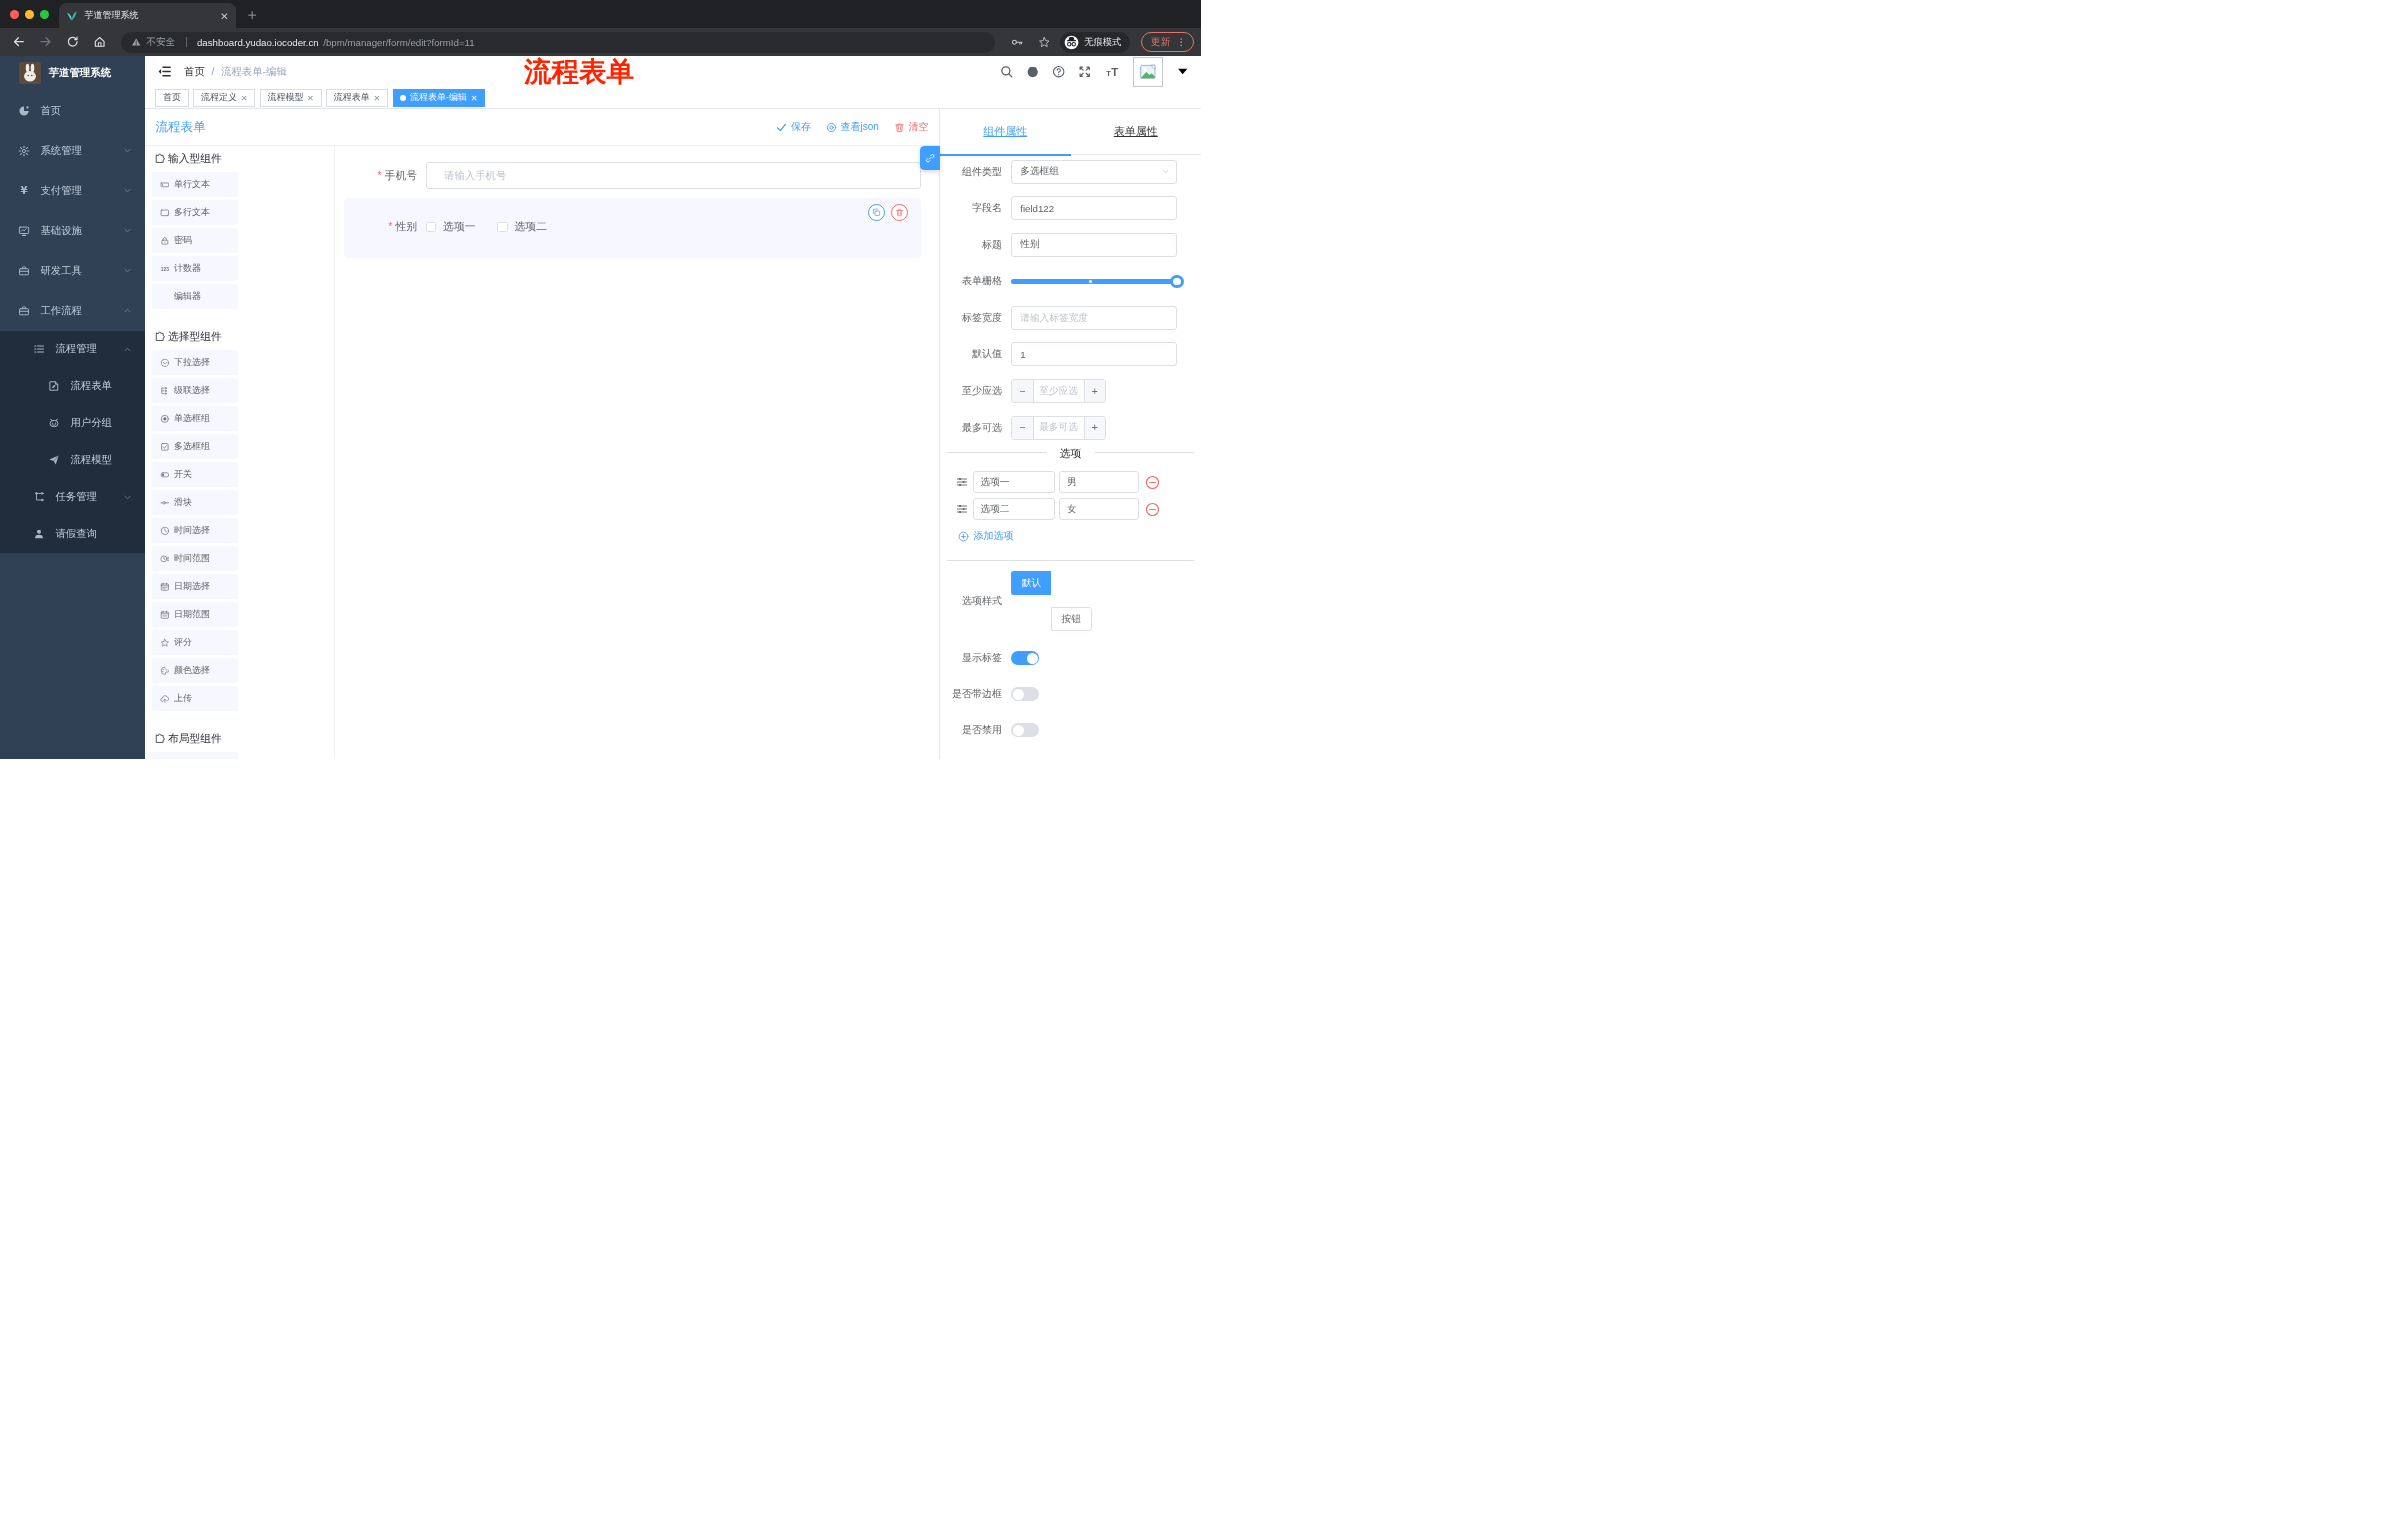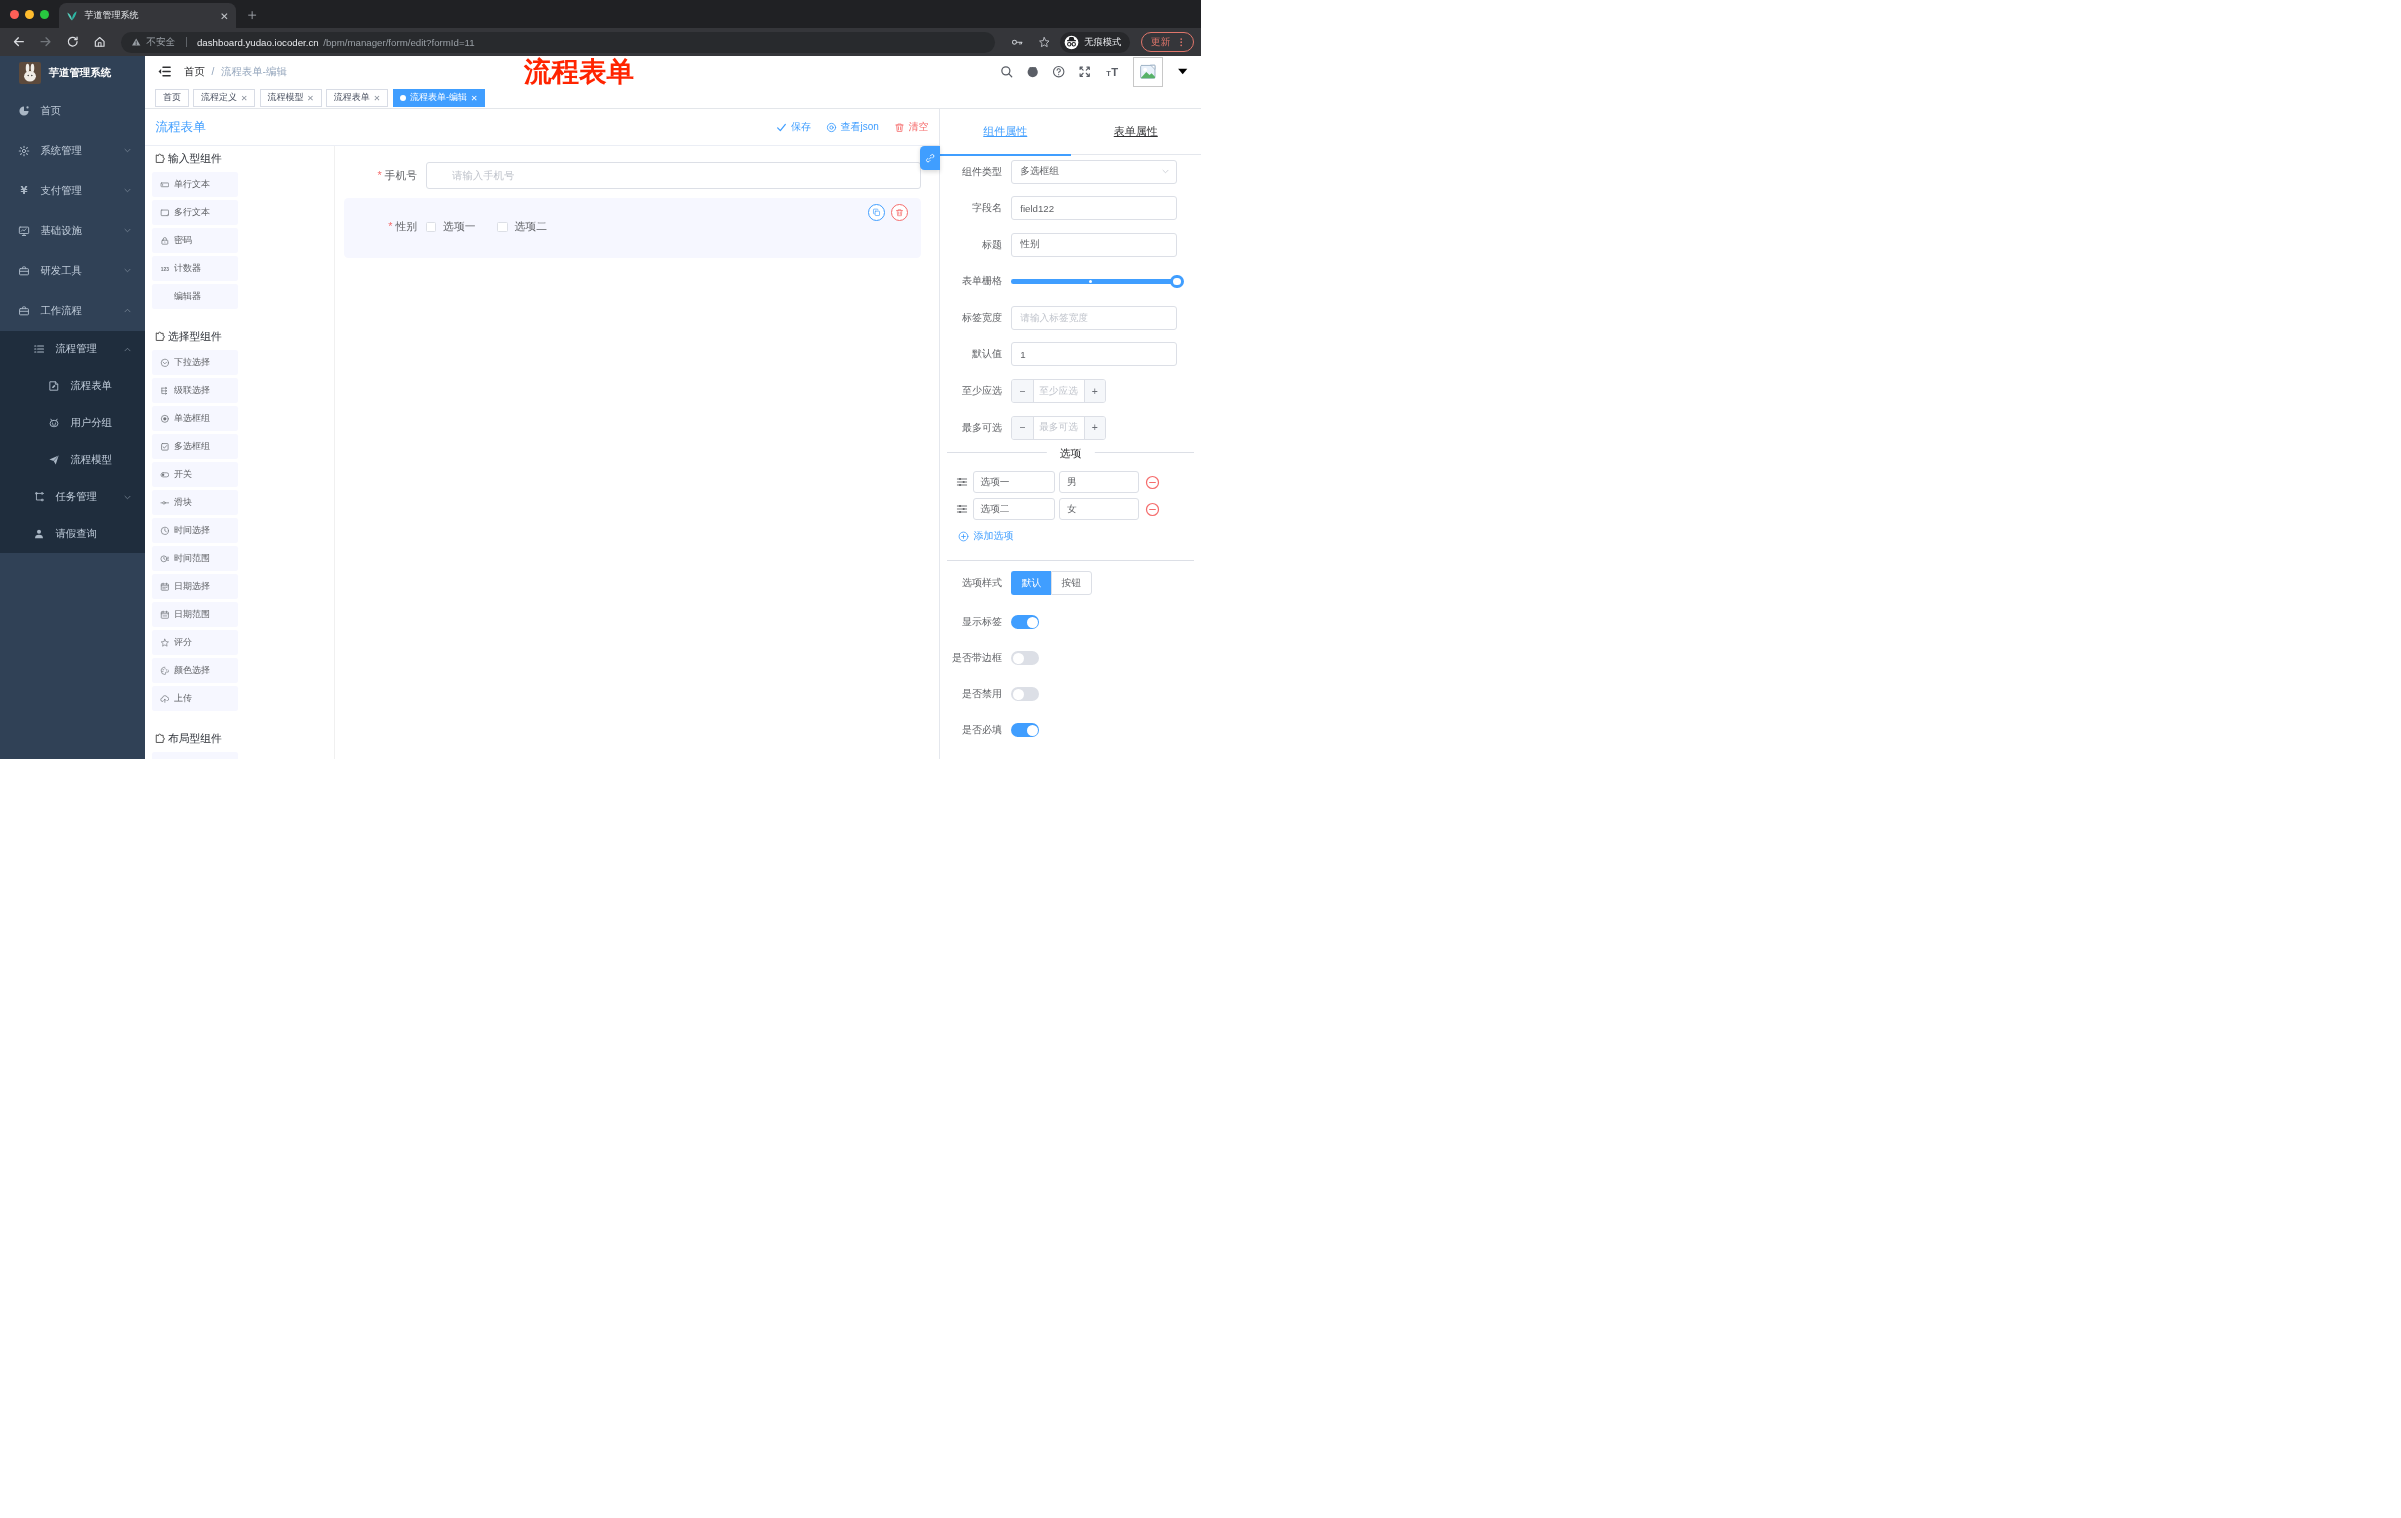--- a/index.html
+++ b/index.html
@@ -98,21 +98,21 @@
   .p-item { width:86px; height:25px; background:#f6f7ff; border-radius:2.2px; display:flex; align-items:center;
     gap:4.5px; padding-left:7.4px; font-size:9px; color:#606266; cursor:move; }
   .p-item .ic { width:9.7px; height:9.7px; color:#73767c; }
   .p-item .noic { width:9.7px; }
   .req::before { content:"* "; color:#f56c6c; }
 
   
   .canvas { flex:1; padding:16.3px 18px 0 9px; min-width:0; background:#fff; }
   .c-row { display:flex; align-items:center; }
   .c-label { width:82px; text-align:right; padding-right:9px; font-size:10.8px; color:#606266; flex:none; white-space:nowrap; }
-  .c-input { flex:1; height:27px; border:0.7px solid #dcdfe6; border-radius:3px; padding:0 25px; font-size:10.4px;
+  .c-input { flex:1; height:27px; border:0.7px solid #dcdfe6; border-radius:3px; padding:0 17px; font-size:10.4px;
     color:#606266; outline:none; font-family:inherit; }
   .c-input::placeholder { color:#c0c4cc; }
   .sel-item { margin-top:9px; background:#f6f7ff; border-radius:4.5px; padding:22px 0 24px; position:relative; cursor:move; }
   .cb-group { display:flex; align-items:center; gap:22px; }
   .cbx { display:flex; align-items:center; gap:6.7px; color:#606266; font-size:10.8px; cursor:pointer; }
   .cbx .box { width:10.4px; height:10.4px; border:0.7px solid #dcdfe6; border-radius:1.5px; background:#fff; }
   .item-acts { position:absolute; top:6px; right:13.4px; display:flex; gap:6px; }
   .act-circle { width:17px; height:17px; border-radius:50%; background:#fff; display:flex; align-items:center;
     justify-content:center; cursor:pointer; }
   .act-circle .ic { width:9px; height:9px; }
@@ -165,21 +165,21 @@
   .opt-in.k { width:82px; }
   .opt-in.v { width:80px; }
   .opt-row .mc { width:15px; height:15px; color:#f56c6c; cursor:pointer; margin-left:1.5px; }
   .add-opt { display:flex; align-items:center; gap:4.5px; color:#409eff; font-size:10px; margin:9px 0 0 18px; cursor:pointer; }
   .add-opt .ic { width:11px; height:11px; }
 
   .seg { display:flex; }
   .seg-btn { height:24px; min-width:39px; padding:0 9.7px; display:flex; align-items:center; justify-content:center;
     font-size:9.7px; border:0.7px solid #dcdfe6; background:#fff; color:#606266; cursor:pointer;font-family:Liberation Mono, monospace; }
   .seg-btn.first { border-radius:3px 0 0 3px; border-right:none; }
-  .seg-btn.last { border-radius:0 3px 3px 0; }
+  .seg-btn.last { border-radius:0 3px 3px 0;margin-top:36px; }
   .seg-btn.on { background:#409eff; border-color:#409eff; color:#fff; }
 
   .sw-row { display:flex; align-items:center; margin-bottom:12px; height:24px; }
   .switch { width:28px; height:14px; border-radius:7.4px; background:#dcdfe6; position:relative; cursor:pointer; flex:none; }
   .switch .knob { position:absolute; top:1.5px; left:1.5px; width:11px; height:11px; border-radius:50%; background:#fff; }
   .switch.on { background:#409eff; }
   .switch.on .knob { left:auto; right:1.5px; }
 </style>
 </head>
 <body>

